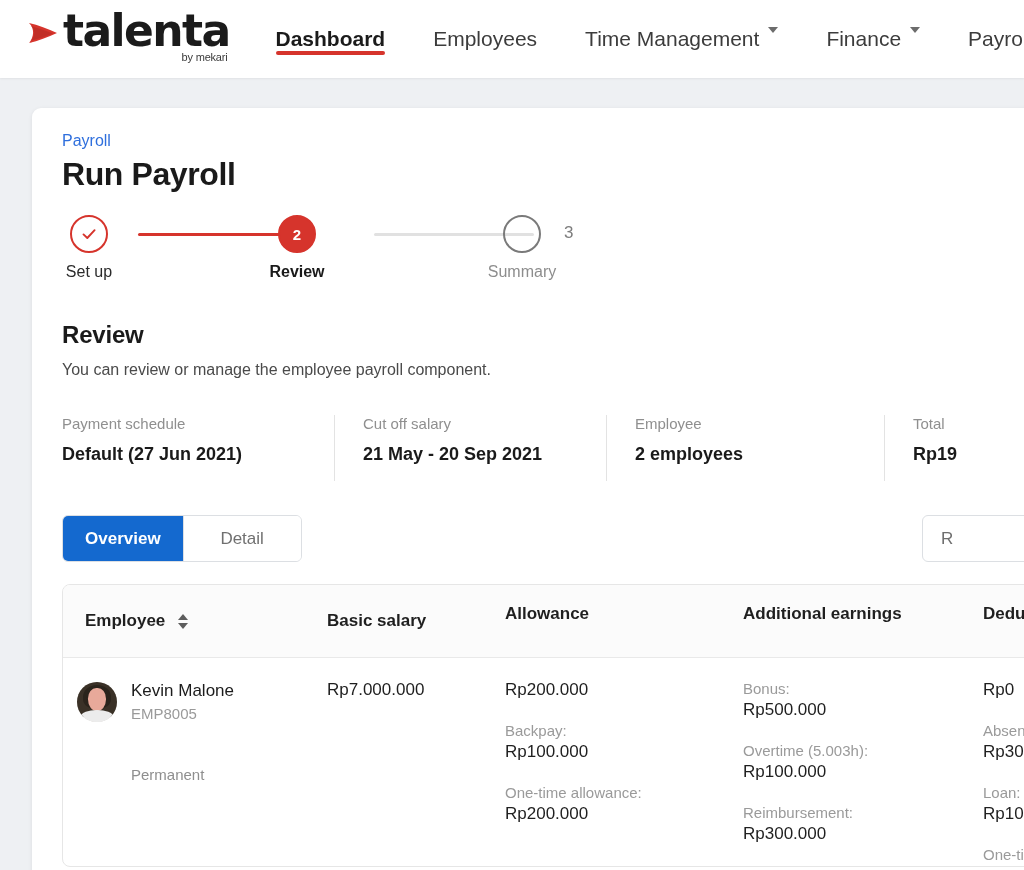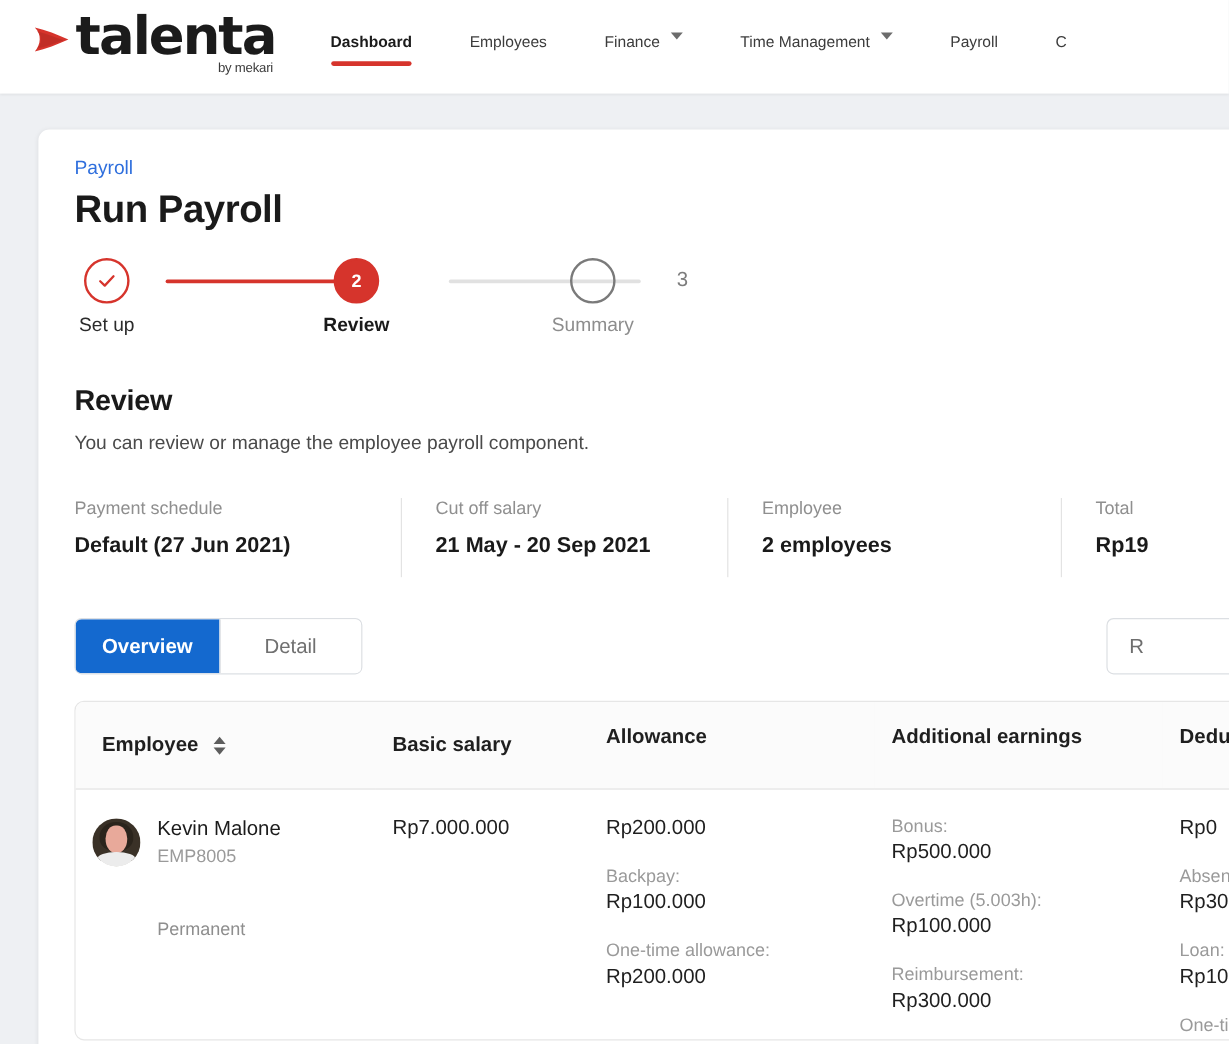--- a/index.html
+++ b/index.html
@@ -70,21 +70,21 @@
     margin-left: 46px;
     height: 78px;
   }
   .nav-item {
     position: relative;
     height: 63px;
     display: flex;
     align-items: flex-start;
     padding: 27px 0 0 0;
     margin-right: 48px;
-    font-size: 13px;
+    font-size: 21px;
     color: #3c3c3c;
     white-space: nowrap;
     cursor: pointer;
   }
   .nav-item.active { color: #1b1b1b; font-weight: bold; }
   .nav-item.active::after {
     content: "";
     position: absolute;
     left: 0; right: 0;
     bottom: 8px;
@@ -389,25 +389,25 @@
   </div>
 
   <div class="nav-items">
     <div class="nav-item active">
       <span>Dashboard</span>
     </div>
     <div class="nav-item">
       <span>Employees</span>
     </div>
     <div class="nav-item">
+      <span>Time Management</span>
+      <span class="caret"></span>
+    </div>
+    <div class="nav-item">
       <span>Finance</span>
-      <span class="caret"></span>
-    </div>
-    <div class="nav-item">
-      <span>Time Management</span>
       <span class="caret"></span>
     </div>
     <div class="nav-item">
       <span>Payroll</span>
     </div>
     <div class="nav-item">
       <span>C</span>
     </div>
   </div>
 </div>
@@ -432,21 +432,21 @@
       <div class="step-label done">Set up</div>
     </div>
 
     <div class="step" style="left:175px;">
       <div class="step-circle current">
         <span>2</span>
       </div>
       <div class="step-label current">Review</div>
     </div>
 
-    <div class="step" style="left:372px;">
+    <div class="step" style="left:400px;">
       <div class="step-circle todo"></div>
       <div class="step-label todo">Summary</div>
     </div>
 
     <div class="step3-num" style="left:502px;">3</div>
   </div>
 
   
   <div class="section-title">Review</div>
   <div class="section-sub">You can review or manage the employee payroll component.</div>

